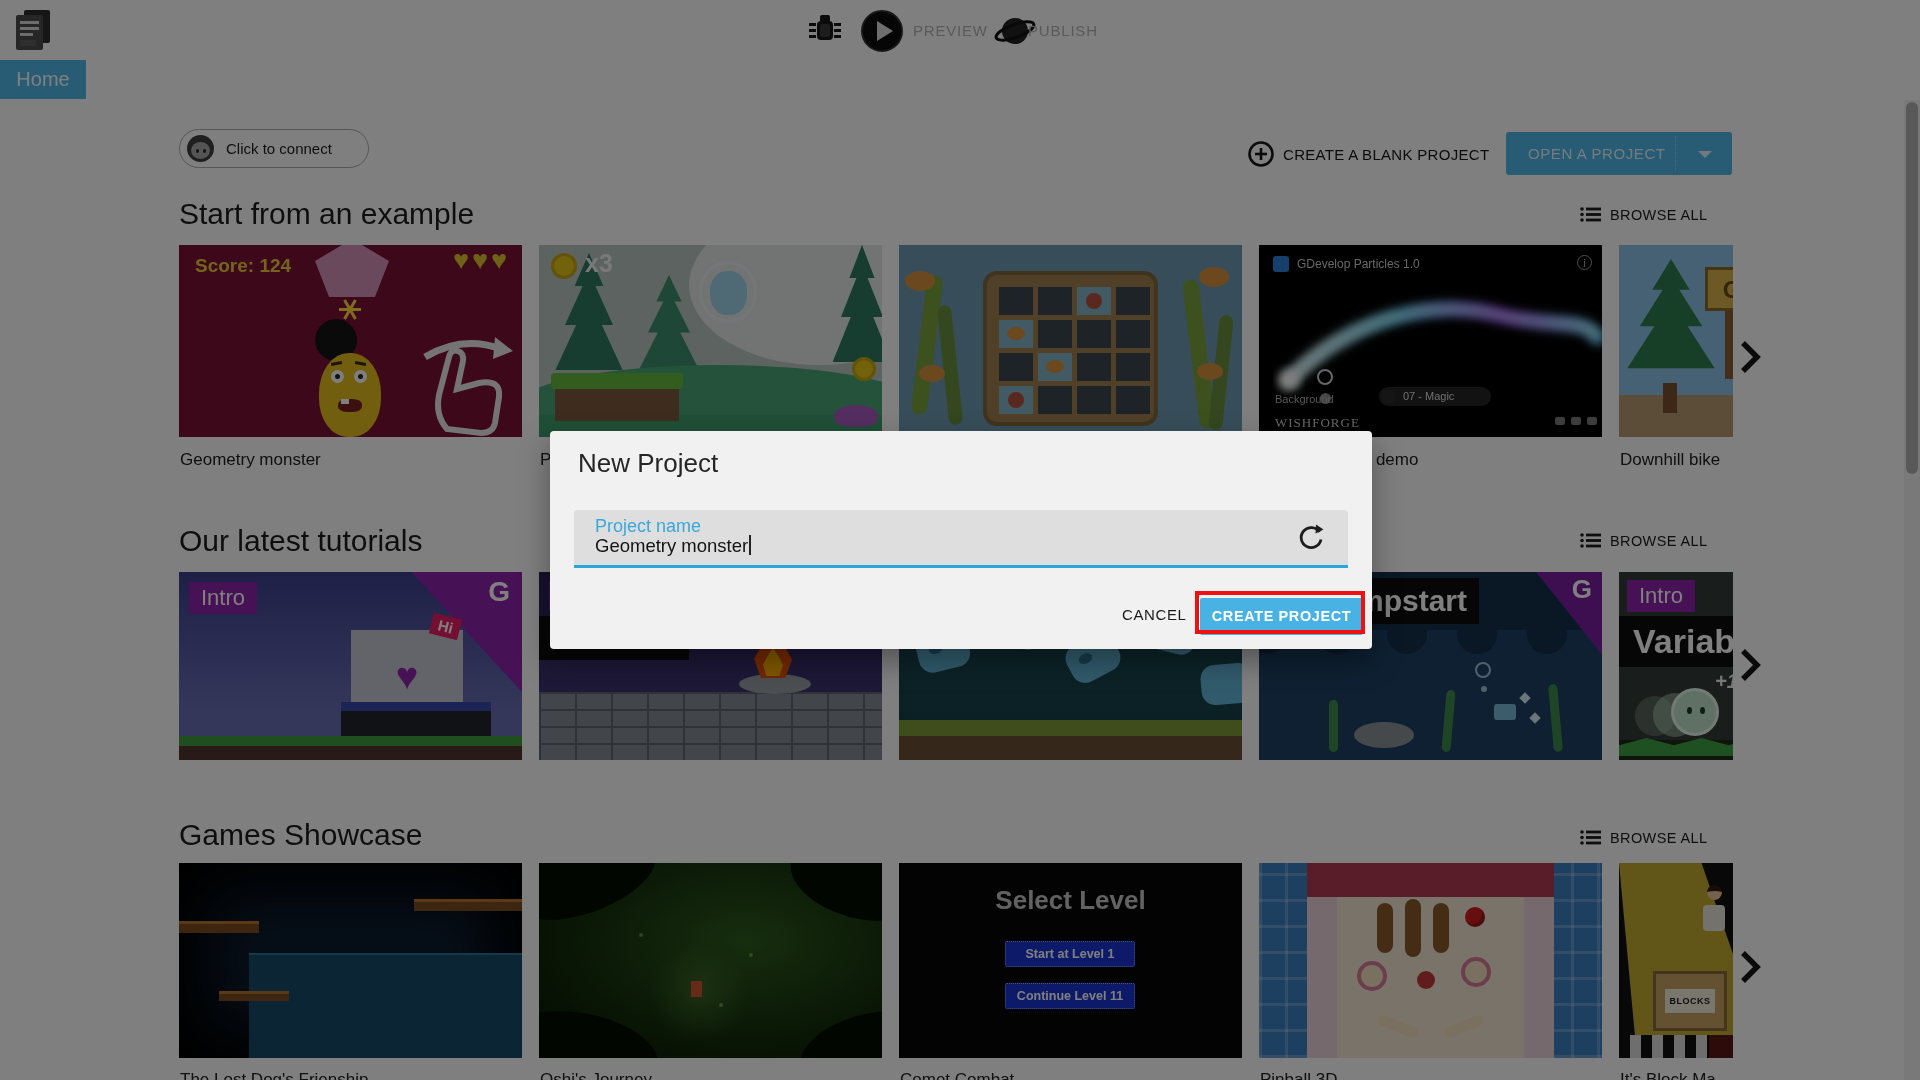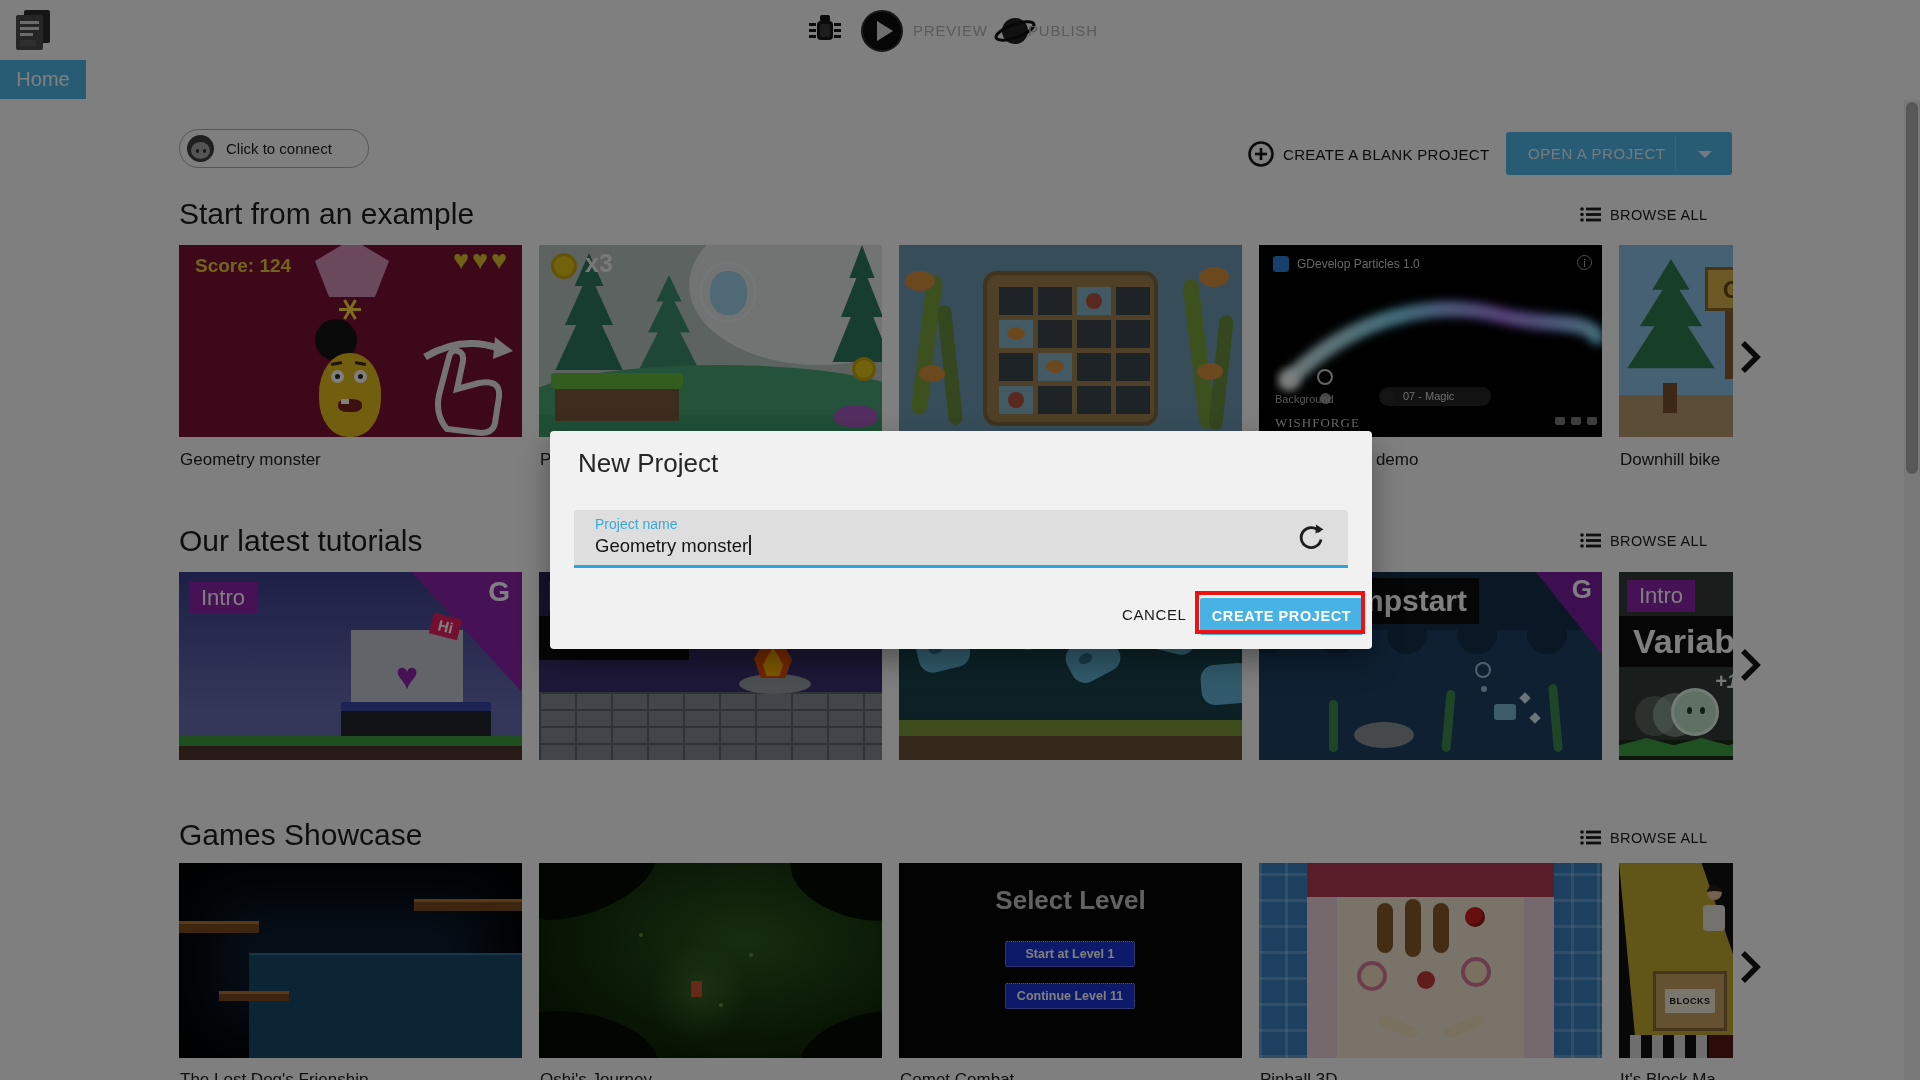--- a/index.html
+++ b/index.html
@@ -55,21 +55,21 @@
   .badge-black { background:#0d0d0d; color:#fff; }
   .glogo { color:#fff; font-weight:bold; font-size:28px; }
 
   
   .overlay { position:absolute; left:0; top:0; width:1920px; height:1080px; background:rgba(0,0,0,0.5); z-index:10; }
   .dialog { position:absolute; left:550px; top:431px; width:822px; height:218px; background:#f1f1f1; border-radius:4px;
             box-shadow:0 12px 30px rgba(0,0,0,0.35); z-index:20; }
   .dlg-title { position:absolute; left:28px; top:17px; font-size:26px; color:#262626; }
   .field { position:absolute; left:24px; top:79px; width:774px; height:58px; background:#dedede;
            border-radius:4px 4px 0 0; border-bottom:3px solid #2ba6dd; }
-  .flabel { position:absolute; left:21px; top:6px; font-size:14px; color:#3aa8da; }
+  .flabel { position:absolute; left:21px; top:6px; font-size:18px; color:#3aa8da; }
   .fvalue { position:absolute; left:21px; top:25px; font-size:18.5px; color:#141414; }
   .fcaret { display:inline-block; width:1.5px; height:20px; background:#222; vertical-align:-3px; margin-left:1px; }
   .frefresh { position:absolute; left:722px; top:13px; }
   .dlg-cancel { position:absolute; left:572px; top:175px; font-size:15px; font-weight:500; letter-spacing:0.6px;
                 color:#191919; cursor:pointer; }
   .dlg-create { position:absolute; left:650px; top:167px; width:163px; height:37px; background:#49b2e5; border-radius:2px;
                 color:#fff; font-size:14.5px; font-weight:bold; letter-spacing:0.6px; text-align:center; line-height:37px; cursor:pointer; }
   .redbox { position:absolute; left:1195px; top:591px; width:170px; height:43px; border:4px solid #ee1111; z-index:30;
             pointer-events:none; }
 </style>

